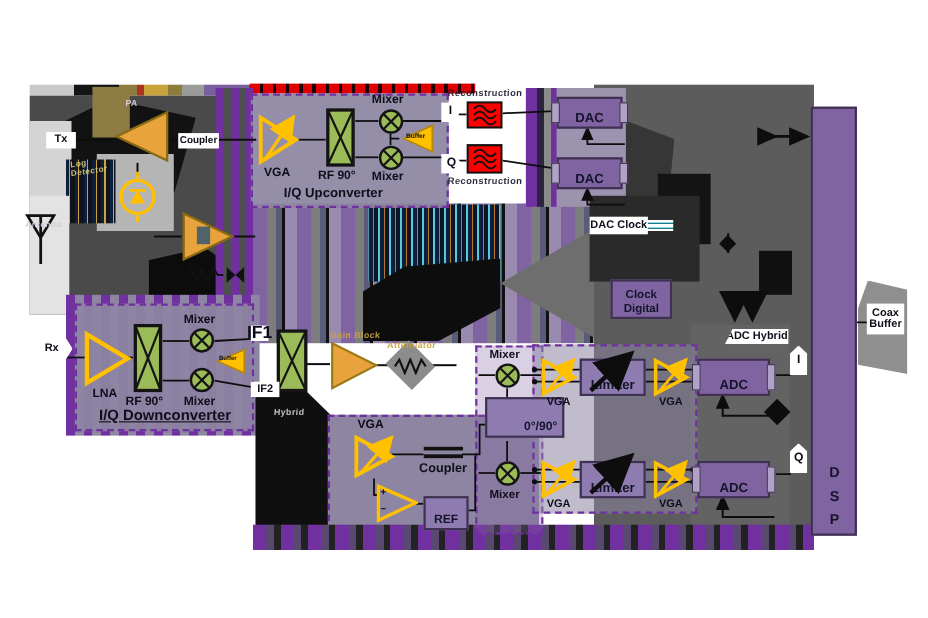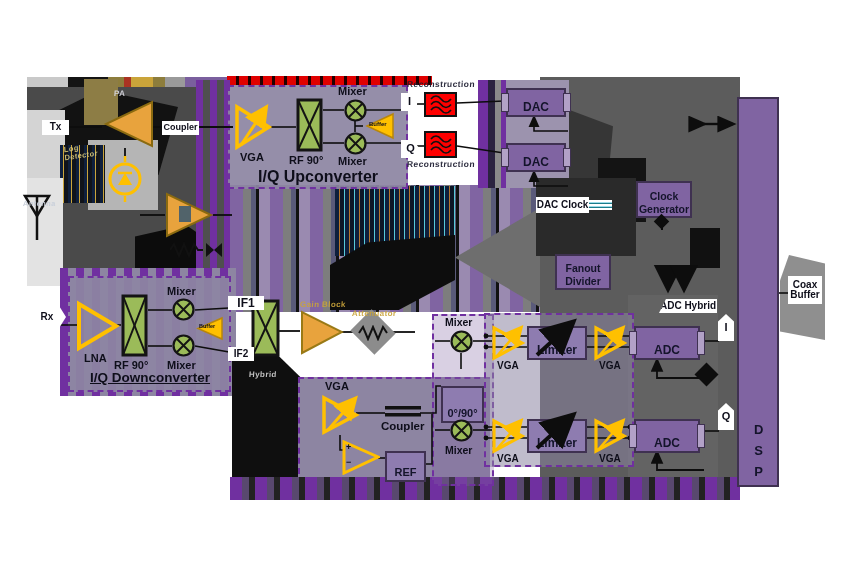--- a/index.html
+++ b/index.html
@@ -212,25 +212,22 @@
     <path d="M7,13.5 c3,-4 7,-4 10,0 s7,4 10,0" fill="none" stroke="#111" stroke-width="1.6"></path>
     <path d="M7,19 c3,-4 7,-4 10,0 s7,4 10,0" fill="none" stroke="#111" stroke-width="1.6"></path>
   </svg>
   <div class="blk pkg" style="left:506px;top:88px;width:56px;height:25px;font-size:12px;">
       <span>DAC</span>
     </div>
   <div class="blk pkg" style="left:506px;top:143px;width:56px;height:25px;font-size:12px;">
       <span>DAC</span>
     </div>
 
-  <div class="blk" style="left:636px;top:181px;width:52px;height:33px;font-size:10.5px;">
-      <span>Clock Generator</span>
-    </div>
   <div class="blk" style="left:555px;top:254px;width:52px;height:32px;font-size:10.5px;">
-      <span>Fanout Divider</span>
+      <span>Clock Digital</span>
     </div>
   <div class="diamond" style="left:656px;top:216px;width:11px;height:11px;"></div>
   <div class="blk" style="left:737px;top:97px;width:38px;height:386px;font-size:13px;">
     <span class="vtxt">DSP</span>
   </div>
   <div class="diamond" style="left:698px;top:366px;width:17px;height:17px;"></div>
 
   <svg class="icon" style="left:76px;top:300px;" width="44" height="52">
     <polygon points="3,4 3,48 40,26" fill="none" stroke="#FFC000" stroke-width="4"></polygon>
   </svg>
@@ -275,21 +272,21 @@
       <rect x="0" y="7" width="36" height="3.5" fill="#111"></rect>
   </svg>
   <svg class="icon" style="left:342px;top:440px;" width="38" height="35">
     <polygon points="2,2 2,33 36,17" fill="none" stroke="#FFC000" stroke-width="3"></polygon>
   </svg>
   <span class="lbl" style="left:346px;top:442px;font-size:9px;">+</span>
   <span class="lbl" style="left:346px;top:457px;font-size:9px;">−</span>
   <div class="blk light" style="left:385px;top:451px;width:37px;height:27px;font-size:11px;">
       <span>REF</span>
     </div>
-  <div class="blk light" style="left:441px;top:386px;width:39px;height:33px;font-size:11px;">
+  <div class="blk light" style="left:441px;top:361px;width:39px;height:33px;font-size:11px;padding-left:29px;">
       <span>0°/90°</span>
     </div>
   <svg class="icon" style="left:450px;top:330px;" width="23" height="23">
     <circle cx="11.5" cy="11.5" r="10" fill="#9BBB59" stroke="#141414" stroke-width="2.2"></circle>
     <line x1="5" y1="5" x2="18" y2="18" stroke="#141414" stroke-width="2"></line>
       <line x1="18" y1="5" x2="5" y2="18" stroke="#141414" stroke-width="2"></line>
   </svg>
   <svg class="icon" style="left:450px;top:419px;" width="23" height="23">
     <circle cx="11.5" cy="11.5" r="10" fill="#9BBB59" stroke="#141414" stroke-width="2.2"></circle>
     <line x1="5" y1="5" x2="18" y2="18" stroke="#141414" stroke-width="2"></line>
@@ -340,21 +337,21 @@
   <div class="chip" style="left:162px;top:121px;width:37px;height:14px;font-size:9px;">
       <span>Coupler</span>
     </div>
   <span class="lbl glt" style="left:23px;top:199px;font-size:7.5px;color:#c8cfda;">Antenna</span>
 
   <span class="lbl" style="left:240px;top:151px;font-size:11px;">VGA</span>
   <span class="lbl" style="left:289px;top:154px;font-size:11px;">RF 90°</span>
   <span class="lbl" style="left:338px;top:85px;font-size:11px;">Mixer</span>
   <span class="lbl" style="left:338px;top:155px;font-size:11px;">Mixer</span>
   <span class="lbl" style="left:369px;top:121px;font-size:6px;z-index:6;">Buffer</span>
-  <span class="lbl" style="left:258px;top:168px;font-size:16px;text-align:right;">I/Q Upconverter</span>
+  <span class="lbl" style="left:258px;top:168px;font-size:12px;text-align:right;">I/Q Upconverter</span>
   <div class="chip" style="left:401px;top:93px;width:17px;height:18px;font-size:11px;clip-path:polygon(0 0,62% 0,100% 50%,62% 100%,0 100%);">
       <span>I</span>
     </div>
   <div class="chip" style="left:401px;top:140px;width:19px;height:18px;font-size:11px;clip-path:polygon(0 0,62% 0,100% 50%,62% 100%,0 100%);">
       <span>Q</span>
     </div>
 
   <span class="lbl glt" style="left:407px;top:79px;font-size:8.5px;color:#1a1a2e;">Reconstruction</span>
   <span class="lbl glt" style="left:407px;top:159px;font-size:8.5px;color:#1a1a2e;">Reconstruction</span>
   <div class="chip" style="left:536px;top:197px;width:53px;height:16px;font-size:10px;">
@@ -369,21 +366,21 @@
 
   <div class="chip" style="left:28px;top:294px;width:38px;height:46px;font-size:10px;clip-path:polygon(0 0,62% 0,100% 50%,62% 100%,0 100%);text-align:right;">
       <span>Rx</span>
     </div>
   <span class="lbl" style="left:84px;top:352px;font-size:11px;">LNA</span>
   <span class="lbl" style="left:114px;top:359px;font-size:11px;">RF 90°</span>
   <span class="lbl" style="left:167px;top:285px;font-size:11px;">Mixer</span>
   <span class="lbl" style="left:167px;top:359px;font-size:11px;">Mixer</span>
   <span class="lbl" style="left:199px;top:323px;font-size:5.5px;z-index:6;">Buffer</span>
   <span class="lbl" style="left:90px;top:370px;font-size:13.5px;text-decoration:underline;">I/Q Downconverter</span>
-  <div class="chip" style="left:228px;top:296px;width:36px;height:14px;font-size:12px;">
+  <div class="chip" style="left:228px;top:296px;width:16px;height:14px;font-size:16px;">
       <span>IF1</span>
     </div>
   <div class="chip" style="left:228px;top:347px;width:26px;height:14px;font-size:10px;">
       <span>IF2</span>
     </div>
 
   <span class="lbl glt" style="left:249px;top:370px;font-size:8px;color:#cfcfcf;">Hybrid</span>
   <span class="lbl glt" style="left:300px;top:300px;font-size:8px;color:#caa43a;">Gain Block</span>
   <span class="lbl glt" style="left:352px;top:309px;font-size:8px;color:#caa43a;">Attenuator</span>
 

